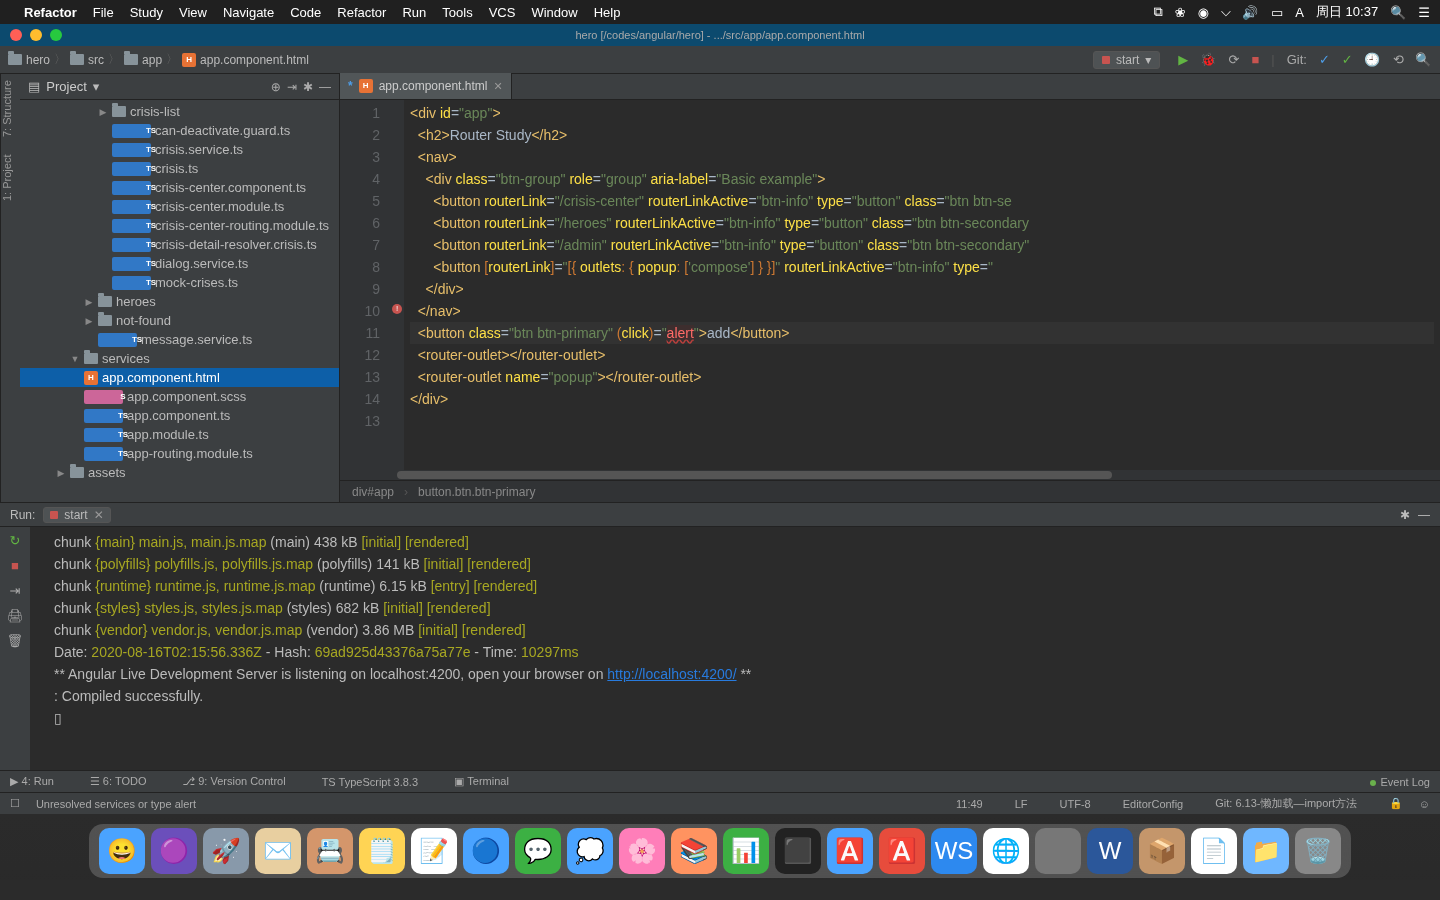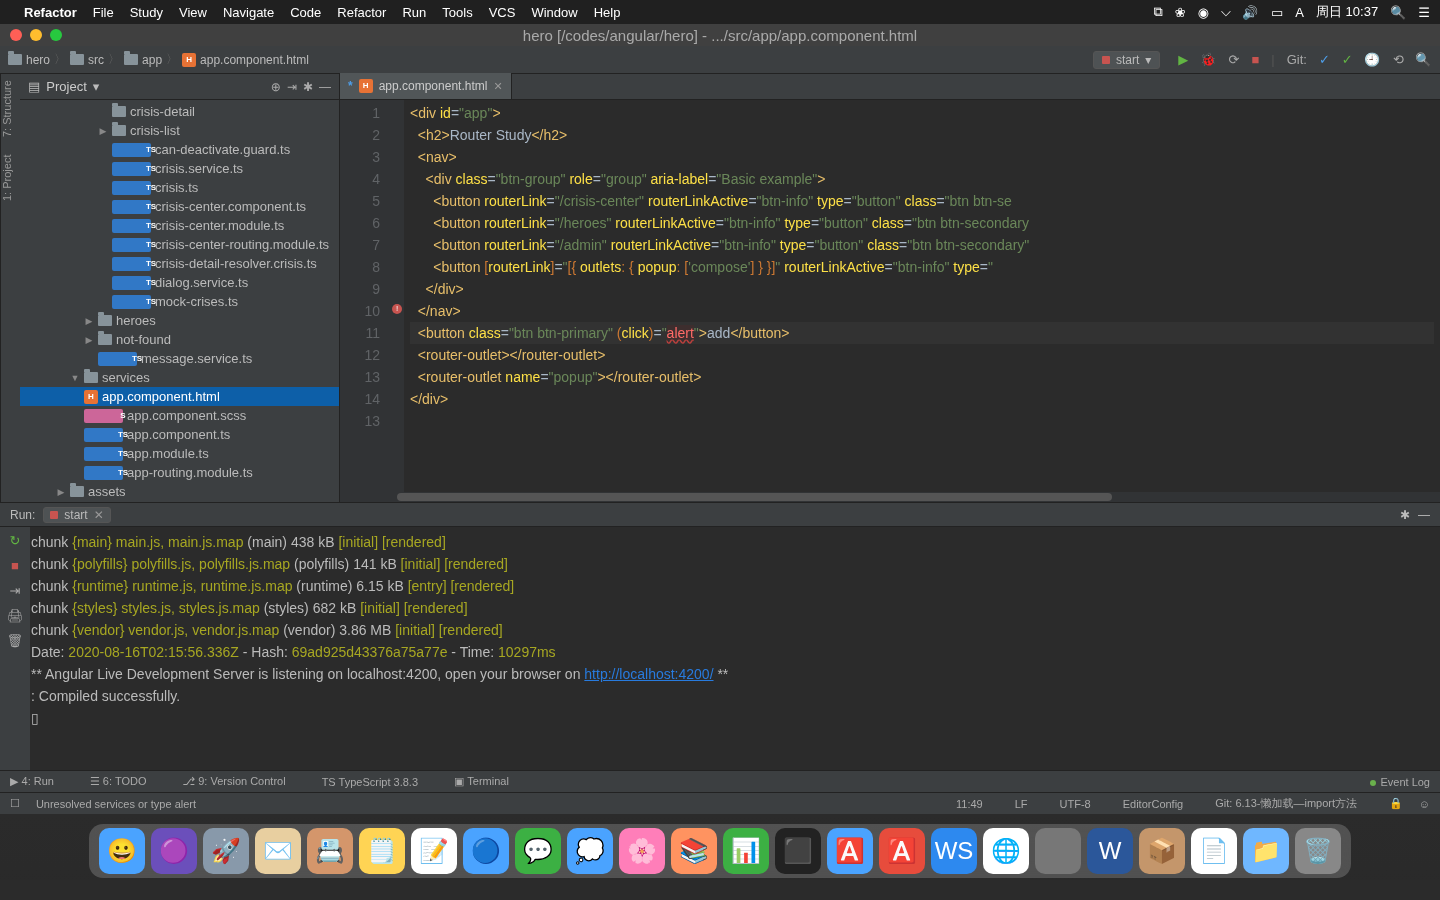--- a/index.html
+++ b/index.html
@@ -4,21 +4,21 @@
 <style>
 * { margin:0; padding:0; box-sizing:border-box; font-family:-apple-system,"Helvetica Neue",Arial,sans-serif; }
 body { width:1440px; height:900px; background:#2b2b2b; color:#bbb; overflow:hidden; font-size:13px; }
 .menubar { height:24px; background:rgba(30,30,30,.85); display:flex; align-items:center; padding:0 10px; color:#fff; font-size:13px; }
 .menubar .apple { margin-right:14px; font-size:15px; }
 .menubar .app { font-weight:600; margin-right:16px; }
 .menubar .mi { margin-right:16px; cursor:default; }
 .menubar .spacer { flex:1; }
 .menubar .tray { display:flex; align-items:center; gap:12px; font-size:13px; }
 .menubar .tray .ico { display:inline-block; }
-.titlebar { height:22px; background:#404040; display:flex; align-items:center; color:#aaa; font-size:15px; position:relative; }
+.titlebar { height:22px; background:#0c4a6e; display:flex; align-items:center; color:#aaa; font-size:11px; position:relative; }
 .traffic { display:flex; gap:8px; position:absolute; left:10px; }
 .traffic span { width:12px; height:12px; border-radius:50%; display:inline-block; }
 .tclose{background:#ff5f56;} .tmin{background:#ffbd2e;} .tmax{background:#27c93f;}
 .titlebar .titletext { margin:0 auto; }
 .navbar { height:28px; background:#3c3f41; border-bottom:1px solid #222; display:flex; align-items:center; padding:0 8px; gap:6px; }
 .crumb { display:flex; align-items:center; gap:4px; color:#bbb; font-size:12px; }
 .crumb .sep { color:#666; }
 .foldericon{ width:14px; height:11px; background:#87939a; display:inline-block; border-radius:1px; position:relative;}
 .foldericon::before{content:"";position:absolute;top:-3px;left:0;width:6px;height:3px;background:#87939a;border-radius:1px 1px 0 0;}
 .htmlicon{ width:14px;height:14px;background:#e77235;display:inline-block;border-radius:2px;font-size:8px;color:#fff;text-align:center;line-height:14px;font-weight:bold;}
@@ -58,21 +58,21 @@
 .scrollx{height:10px;background:#313335;position:relative;}
 .scrollx .thumb{position:absolute;left:57px;width:65%;height:8px;background:#555;border-radius:4px;top:1px;}
 .breadcrumb2{height:22px;background:#313335;border-top:1px solid #222;padding:0 12px;display:flex;align-items:center;gap:10px;font-size:12px;color:#888;}
 .runpanel{height:268px;background:#2b2b2b;border-top:1px solid #222;display:flex;flex-direction:column;}
 .runhdr{height:24px;background:#3c3f41;display:flex;align-items:center;padding:0 10px;gap:8px;font-size:12px;color:#bbb;border-bottom:1px solid #222;}
 .runhdr .spacer{flex:1;}
 .runbody{flex:1;display:flex;}
 .runside{width:30px;background:#3c3f41;display:flex;flex-direction:column;align-items:center;padding:6px 0;gap:10px;color:#aaa;}
 .runside .re{color:#62b543;}
 .runside .sq{color:#c75450;}
-.console{flex:1;padding:4px 1px;font-family:Menlo,monospace;font-size:14px;line-height:22px;white-space:pre;color:#bbb;overflow:auto;}
+.console{flex:1;padding:4px 24px;font-family:Menlo,monospace;font-size:14px;line-height:22px;white-space:pre;color:#bbb;overflow:auto;}
 .c-y{color:#a7a722;font-weight:500;} .c-g{color:#a7a722;}
 .c-link{color:#287bde;text-decoration:underline;}
 .bottombar{height:22px;background:#3c3f41;display:flex;align-items:center;padding:0 10px;gap:18px;font-size:11px;color:#aaa;border-top:1px solid #222;}
 .bottombar .spacer{flex:1;}
 .statusbar{height:22px;background:#3c3f41;display:flex;align-items:center;padding:0 10px;gap:16px;font-size:11px;color:#aaa;border-top:1px solid #222;}
 .statusbar .spacer{flex:1;}
 .dockwrap{height:66px;background:linear-gradient(to bottom,rgba(0,0,0,0) 0%,rgba(40,40,40,.4) 100%);display:flex;justify-content:center;align-items:flex-end;padding-bottom:2px;}
 .dock{background:rgba(200,200,200,.25);border-radius:14px;padding:4px 10px;display:flex;gap:6px;backdrop-filter:blur(10px);}
 .dockicon{width:46px;height:46px;border-radius:10px;display:flex;align-items:center;justify-content:center;font-size:24px;color:#fff;}
 .greendot{width:6px;height:6px;border-radius:50%;background:#6ab04c;display:inline-block;margin-right:4px;}
@@ -165,25 +165,20 @@
       <span class="title">Project</span>
       <span>▾</span>
       <span class="spacer"></span>
       <span class="ico">⊕</span>
       <span class="ico">⇥</span>
       <span class="ico">✱</span>
       <span class="ico">—</span>
     </div>
     <div class="tree" id="tree">
         <div class="node" style="padding-left:78px">
-    <span class="arrow"></span>
-          <span class="foldericon"></span>
-    <span>crisis-detail</span>
-        </div>
-        <div class="node" style="padding-left:78px">
     <span class="arrow">▶</span>
           <span class="foldericon"></span>
     <span>crisis-list</span>
         </div>
         <div class="node" style="padding-left:78px">
     <span class="arrow"></span>
           <span class="fi ts">TS</span>
     <span>can-deactivate.guard.ts</span>
         </div>
         <div class="node" style="padding-left:78px">
@@ -310,20 +305,25 @@
           <div>13</div>
         </div>
       <div class="marks" id="marks">
           <div class="err" style="top:204px">!</div>
         </div>
       <div class="code" id="code"><div class=""><span class="t-tag">&lt;div</span> <span class="t-attr">id</span>=<span class="t-str">"app"</span><span class="t-tag">&gt;</span></div><div class="">  <span class="t-tag">&lt;h2&gt;</span>Router Study<span class="t-tag">&lt;/h2&gt;</span></div><div class="">  <span class="t-tag">&lt;nav&gt;</span></div><div class="">    <span class="t-tag">&lt;div</span> <span class="t-attr">class</span>=<span class="t-str">"btn-group"</span> <span class="t-attr">role</span>=<span class="t-str">"group"</span> <span class="t-attr">aria-label</span>=<span class="t-str">"Basic example"</span><span class="t-tag">&gt;</span></div><div class="">      <span class="t-tag">&lt;button</span> <span class="t-attr">routerLink</span>=<span class="t-str">"/crisis-center"</span> <span class="t-attr">routerLinkActive</span>=<span class="t-str">"btn-info"</span> <span class="t-attr">type</span>=<span class="t-str">"button"</span> <span class="t-attr">class</span>=<span class="t-str">"btn btn-se</span></div><div class="">      <span class="t-tag">&lt;button</span> <span class="t-attr">routerLink</span>=<span class="t-str">"/heroes"</span> <span class="t-attr">routerLinkActive</span>=<span class="t-str">"btn-info"</span> <span class="t-attr">type</span>=<span class="t-str">"button"</span> <span class="t-attr">class</span>=<span class="t-str">"btn btn-secondary</span></div><div class="">      <span class="t-tag">&lt;button</span> <span class="t-attr">routerLink</span>=<span class="t-str">"/admin"</span> <span class="t-attr">routerLinkActive</span>=<span class="t-str">"btn-info"</span> <span class="t-attr">type</span>=<span class="t-str">"button"</span> <span class="t-attr">class</span>=<span class="t-str">"btn btn-secondary"</span></div><div class="">      <span class="t-tag">&lt;button</span> <span class="t-br">[</span><span class="t-attr">routerLink</span><span class="t-br">]</span>=<span class="t-str">"</span><span class="t-br">[{</span> <span class="t-attr">outlets</span><span class="t-br">: {</span> <span class="t-attr">popup</span><span class="t-br">: [</span><span class="t-str">'compose'</span><span class="t-br">] } }]</span><span class="t-str">"</span> <span class="t-attr">routerLinkActive</span>=<span class="t-str">"btn-info"</span> <span class="t-attr">type</span>=<span class="t-str">"</span></div><div class="">    <span class="t-tag">&lt;/div&gt;</span></div><div class="">  <span class="t-tag">&lt;/nav&gt;</span></div><div class="hl-line">  <span class="t-tag">&lt;button</span> <span class="t-attr">class</span>=<span class="t-str">"btn btn-primary"</span> <span class="t-br">(</span><span class="t-attr">click</span><span class="t-br">)</span>=<span class="t-str">"</span><span class="t-err">alert</span><span class="t-str">"</span><span class="t-tag">&gt;</span>add<span class="t-tag">&lt;/button&gt;</span></div><div class="">  <span class="t-tag">&lt;router-outlet&gt;&lt;/router-outlet&gt;</span></div><div class="">  <span class="t-tag">&lt;router-outlet</span> <span class="t-attr">name</span>=<span class="t-str">"popup"</span><span class="t-tag">&gt;&lt;/router-outlet&gt;</span></div><div class=""><span class="t-tag">&lt;/div&gt;</span></div><div class="">&nbsp;</div></div>
     </div>
     <div class="scrollx">
         <div class="thumb"></div>
       </div>
+    <div class="breadcrumb2">
+      <span>div#app</span>
+        <span style="color:#555">›</span>
+      <span>button.btn.btn-primary</span>
+    </div>
   </div>
 </div>
 
 <div class="runpanel">
   <div class="runhdr">
     <span>Run:</span>
     <span class="runcfg" style="padding:0 6px">
       <span class="reddot"></span>
       <span>start</span>
       <span style="color:#999">✕</span>

